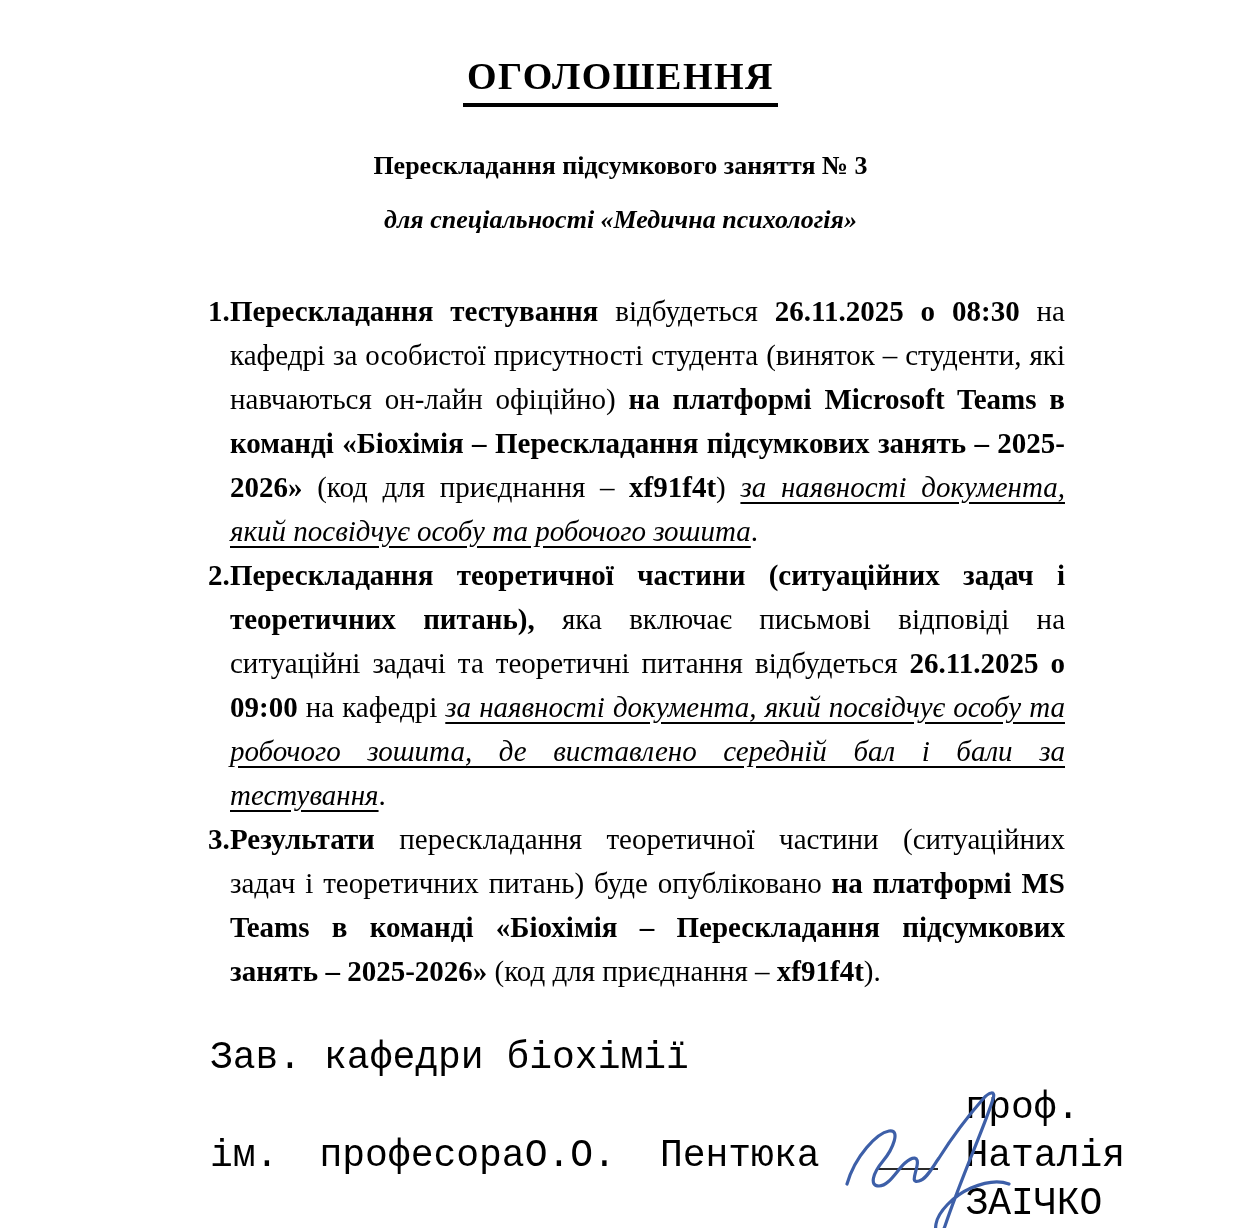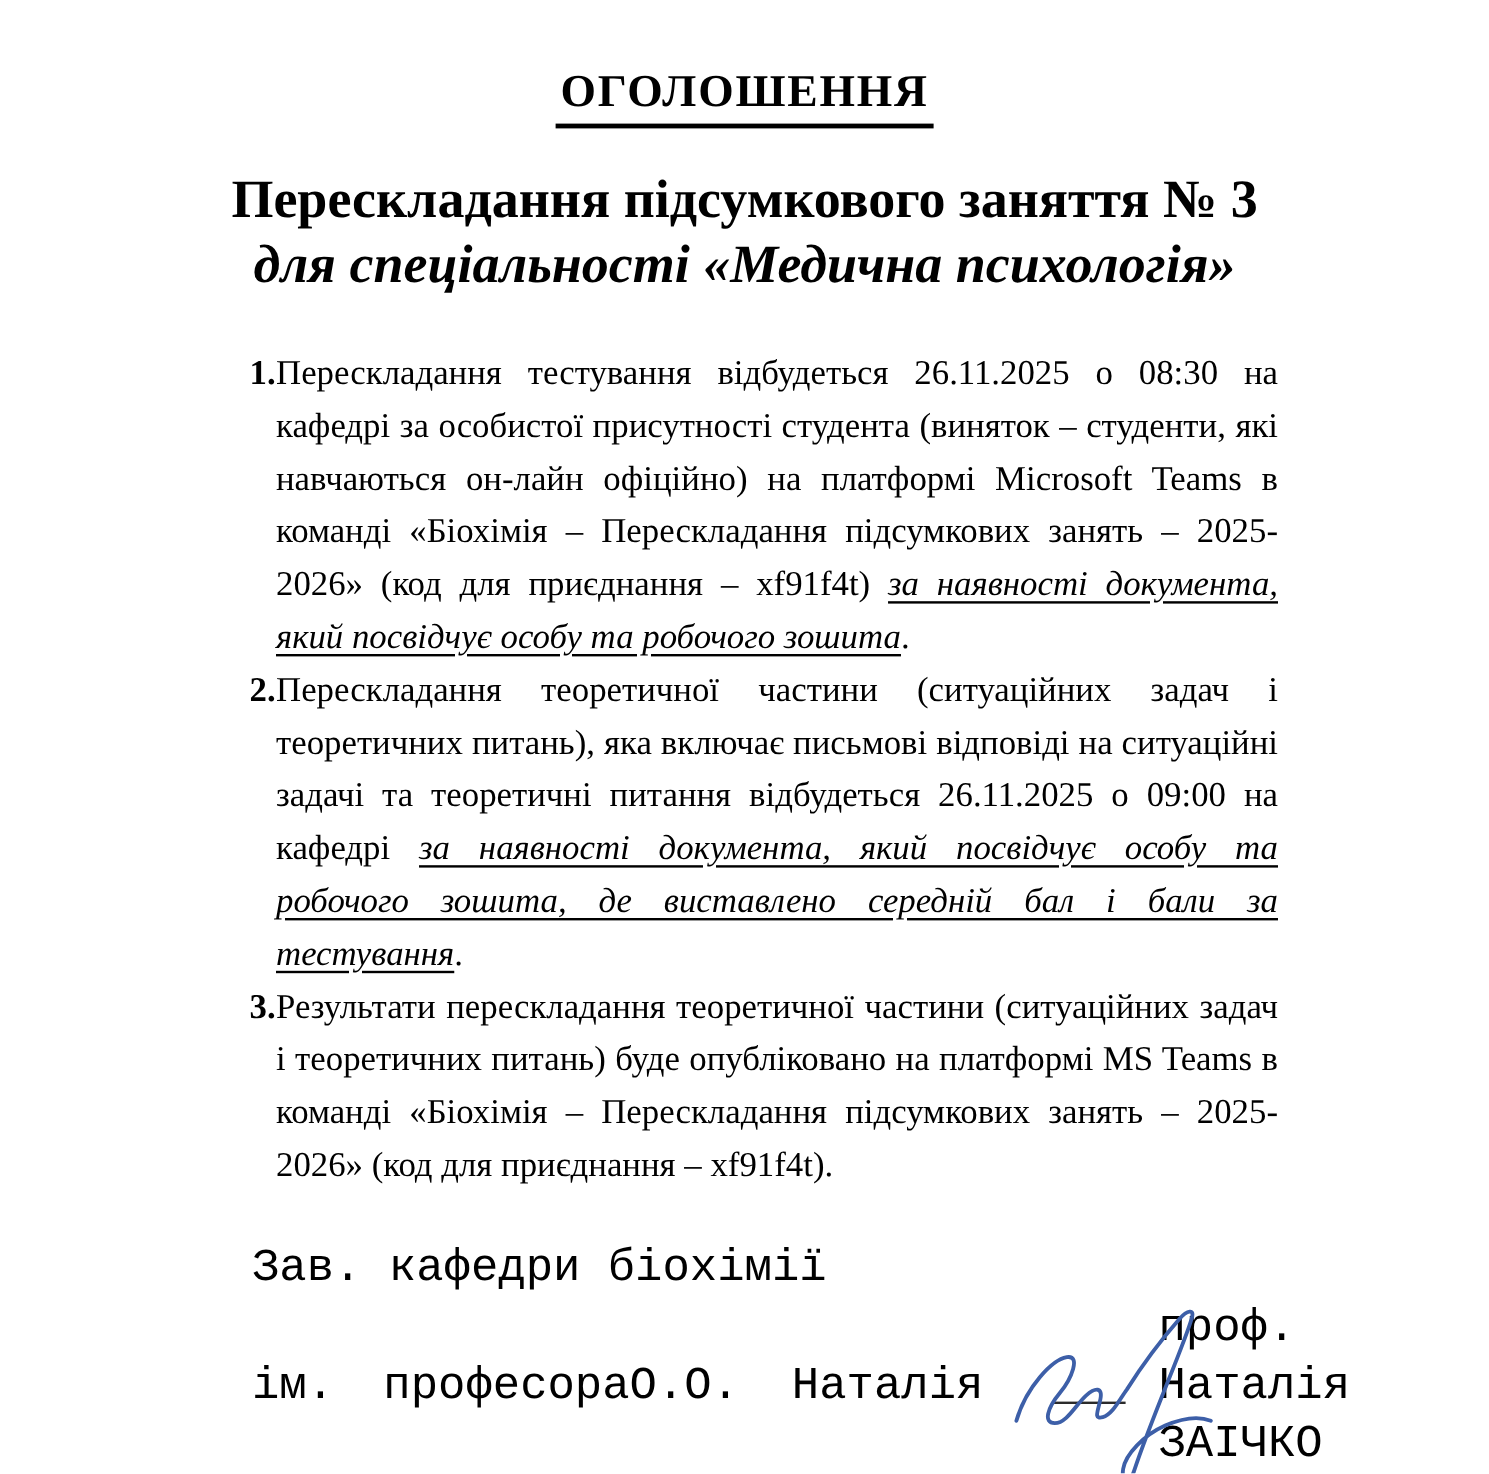--- a/index.html
+++ b/index.html
@@ -26,21 +26,21 @@
   .doc-title {
     display: inline-block;
     font-size: 38px;
     font-weight: 700;
     letter-spacing: 1.5px;
     padding: 0 4px 5px 4px;
     border-bottom: 4px solid #000000;
   }
   .doc-subtitle {
     text-align: center;
-    font-size: 45px;
+    font-size: 26px;
     font-weight: 700;
     line-height: 54px;
   }
   .doc-subtitle.first {
     margin-top: 32px;
   }
   .doc-subtitle.second {
     font-style: italic;
   }
   .announcement-list {
@@ -52,21 +52,21 @@
     font-size: 29px;
     line-height: 44px;
     text-align: justify;
   }
   .item-number {
     position: absolute;
     left: 0;
     top: 0;
     font-weight: 700;
   }
-  .run-bold { font-weight: 400; }
+  .run-bold { font-weight: 700; }
   .run-regular { font-weight: 400; }
   .run-italic-underline {
     font-style: italic;
     text-decoration: underline;
     text-underline-offset: 5px;
   }
   .signature-block {
     position: absolute;
     left: 120px;
     top: 1034px;
@@ -124,21 +124,21 @@
       <div class="list-item"><span class="item-number">2.</span><span class="run-bold">Перескладання теоретичної частини (ситуаційних задач і теоретичних питань),</span><span class="run-regular"> яка включає письмові відповіді на ситуаційні задачі та теоретичні питання відбудеться </span><span class="run-bold">26.11.2025 о 09:00 </span><span class="run-regular">на кафедрі </span><span class="run-italic-underline">за наявності документа, який посвідчує особу та робочого зошита, де виставлено середній бал і бали за тестування</span><span class="run-regular">.</span></div>
       <div class="list-item"><span class="item-number">3.</span><span class="run-bold">Результати </span><span class="run-regular">перескладання теоретичної частини (ситуаційних задач і теоретичних питань) буде опубліковано </span><span class="run-bold">на платформі MS Teams в команді «Біохімія – Перескладання підсумкових занять – 2025-2026» </span><span class="run-regular">(код для приєднання – </span><span class="run-bold">xf91f4t</span><span class="run-regular">).</span></div>
     </div>
 
   <div class="signature-block">
     <span class="signature-role-line">Зав. кафедри біохімії</span>
     <div class="signature-line2">
       <span class="sig-word-1">ім.</span>
       <span class="sig-word-2">професора</span>
       <span class="sig-word-3">О.О.</span>
-      <span class="sig-word-4">Наталія</span>
+      <span class="sig-word-4">Пентюка</span>
       <span class="signature-underline">
         <svg class="signature-scribble" viewBox="0 0 180 158" xmlns="http://www.w3.org/2000/svg">
           <path d="M8,98 C16,70 38,47 50,45
                    C62,43 54,63 44,75
                    C34,87 30,100 40,100
                    C50,100 58,84 66,77
                    C74,70 80,70 78,80
                    C76,90 72,97 80,95
                    C88,93 94,80 100,72
                    C112,53 130,29 144,13

